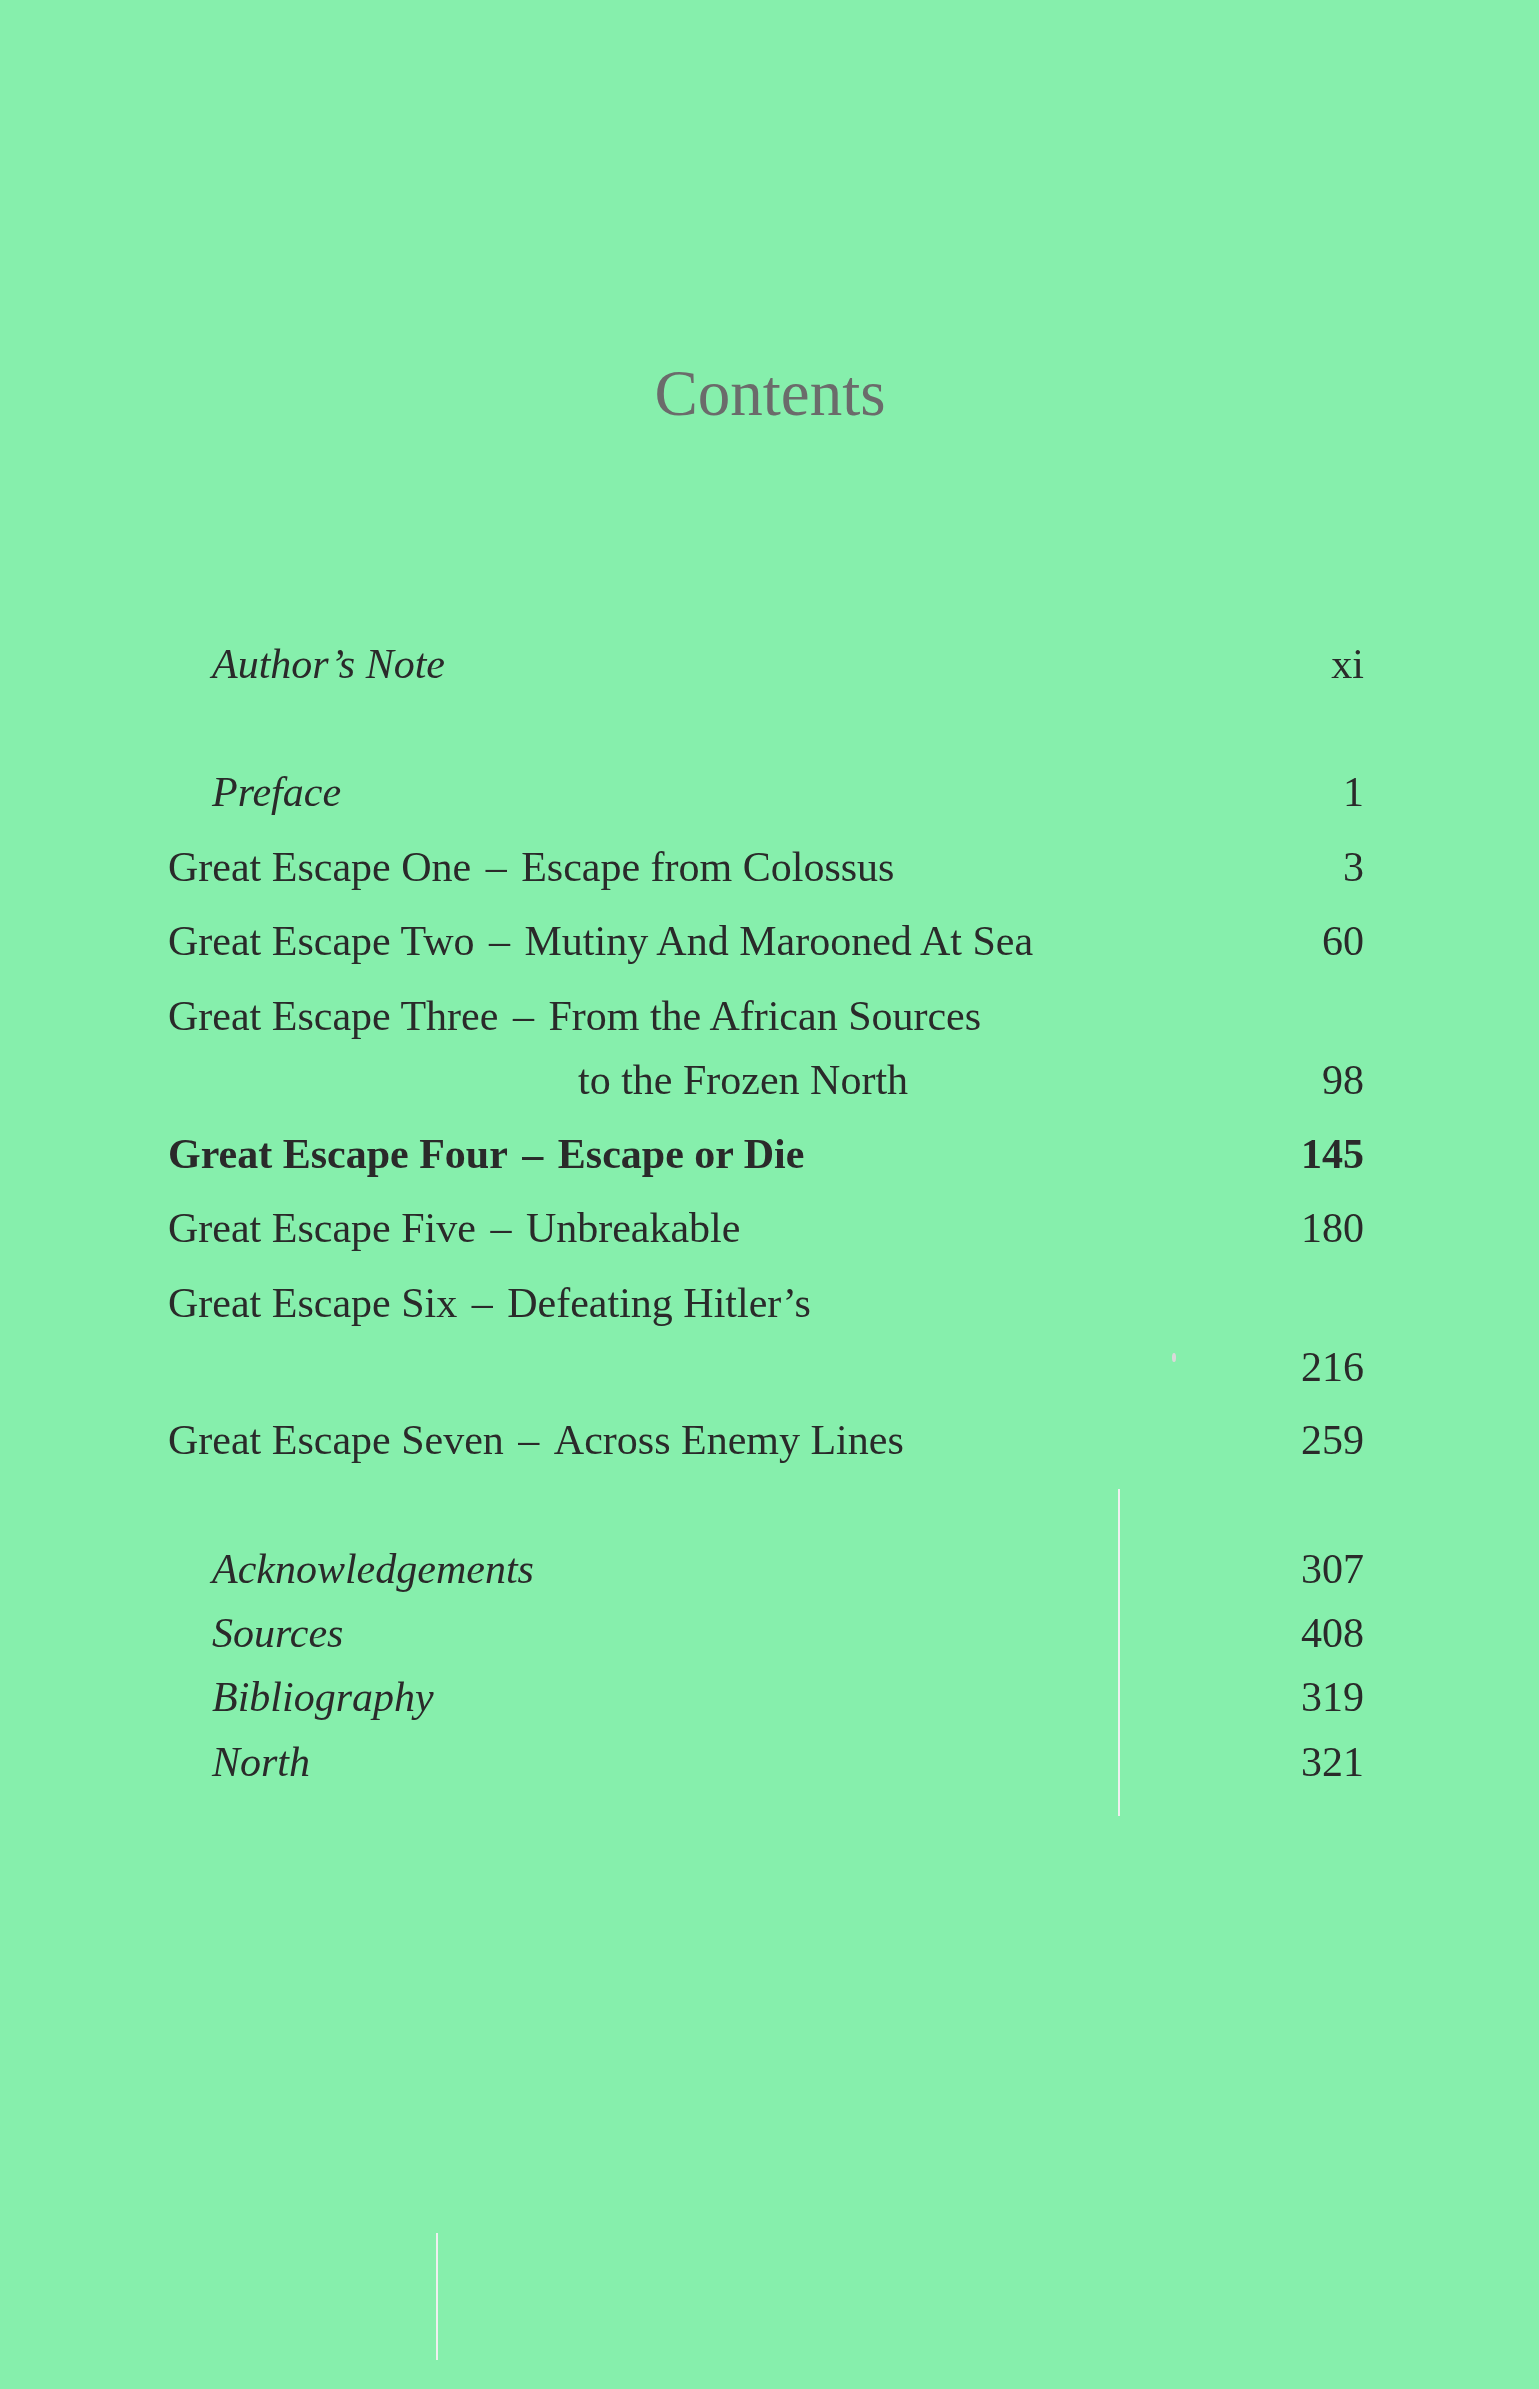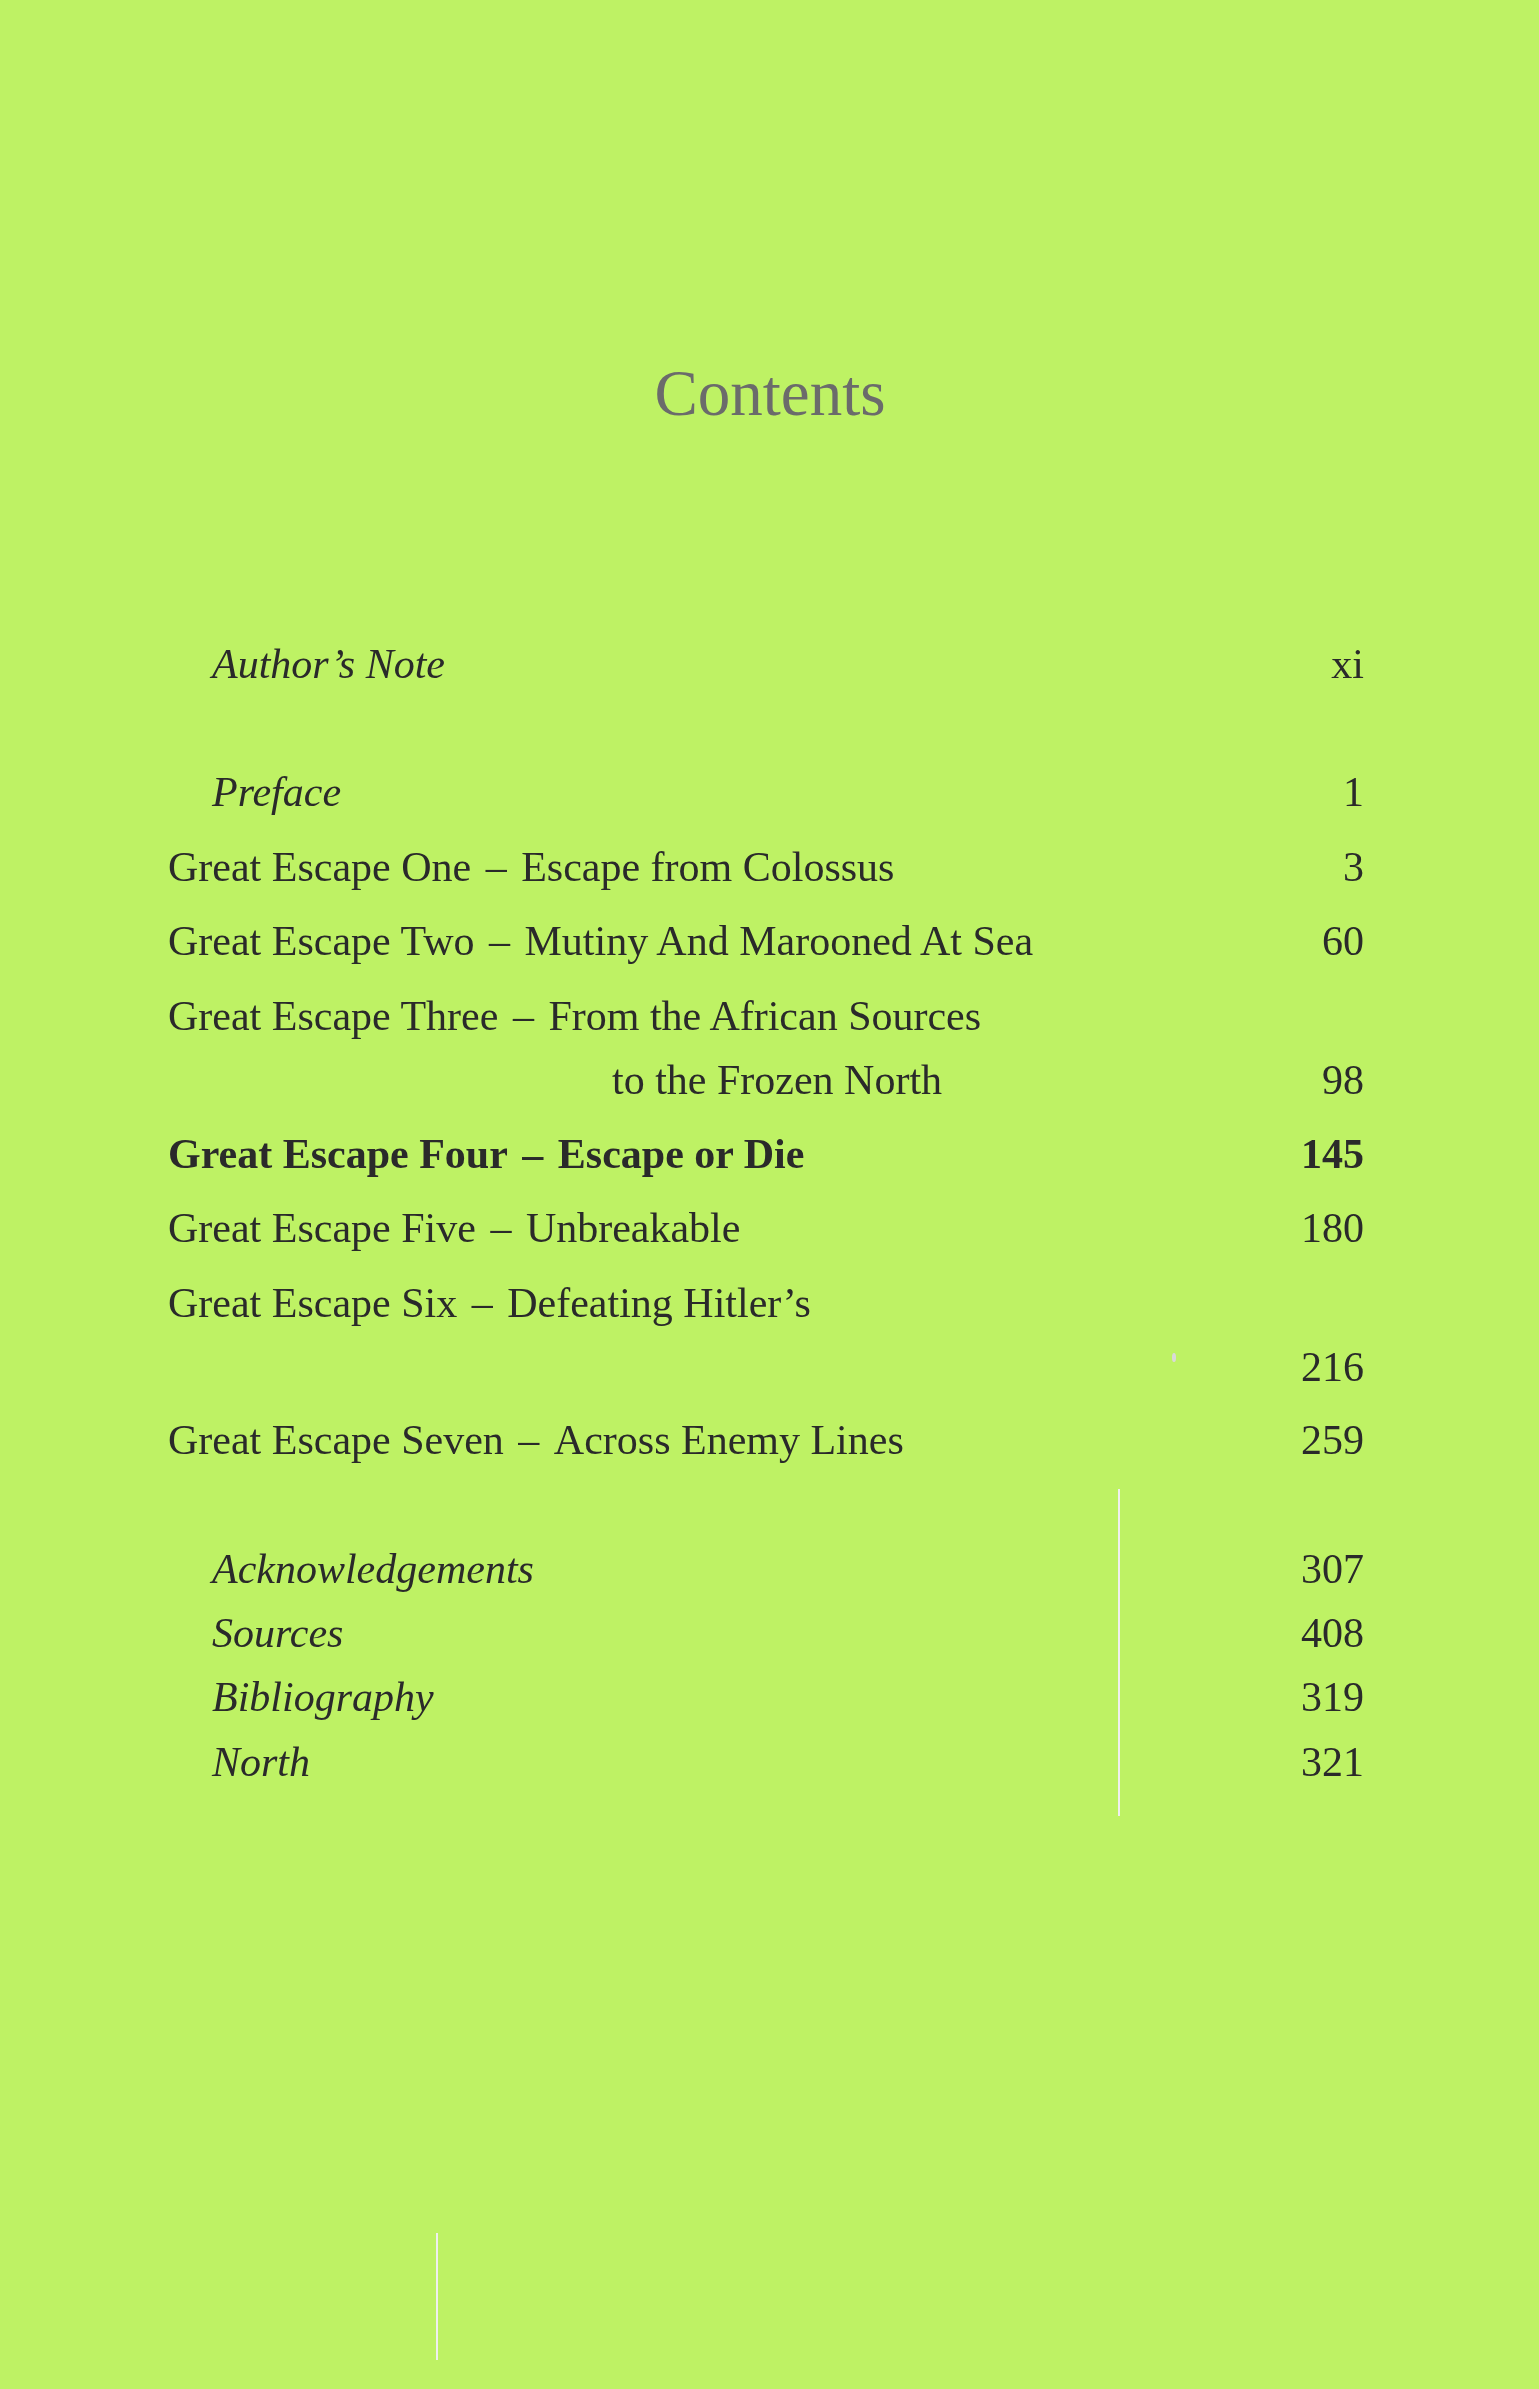--- a/index.html
+++ b/index.html
@@ -13,21 +13,21 @@
       position: relative;
       overflow: hidden;
       font-family: "Liberation Serif", "DejaVu Serif", serif;
       color: #2a2a2a;
     }
     .page {
       position: absolute;
       left: 0; top: 0;
       width: 1540px;
       height: 2389px;
-      background: #bef264;
+      background: #86efac;
     }
     .title {
       position: absolute;
       left: 0;
       width: 1540px;
       top: 357px;
       text-align: center;
       font-size: 65px;
       line-height: 73px;
       color: #6b6b6b;
@@ -116,21 +116,21 @@
     <span class="label">
       <span class="prefix">Great Escape Two</span><span class="dash">–</span><span class="subtitle">Mutiny And Marooned At Sea</span>
     </span>
     <span class="page-num">60</span>
   </div>
 
   <div class="toc-row chapter" style="top:989px; height:120px;">
     <span class="label">
       <span class="prefix">Great Escape Three</span><span class="dash">–</span><span class="subtitle">From the African Sources</span>
     </span>
-    <span class="cont-line" style="left:444px; top:64px;">to the Frozen North</span>
+    <span class="cont-line" style="left:410px; top:64px;">to the Frozen North</span>
     <span class="page-num" style="top:64px;">98</span>
   </div>
 
   <div class="toc-row chapter" style="top:1127px;font-weight:bold;">
     <span class="label">
       <span class="prefix">Great Escape Four</span><span class="dash">–</span><span class="subtitle">Escape or Die</span>
     </span>
     <span class="page-num">145</span>
   </div>
 

